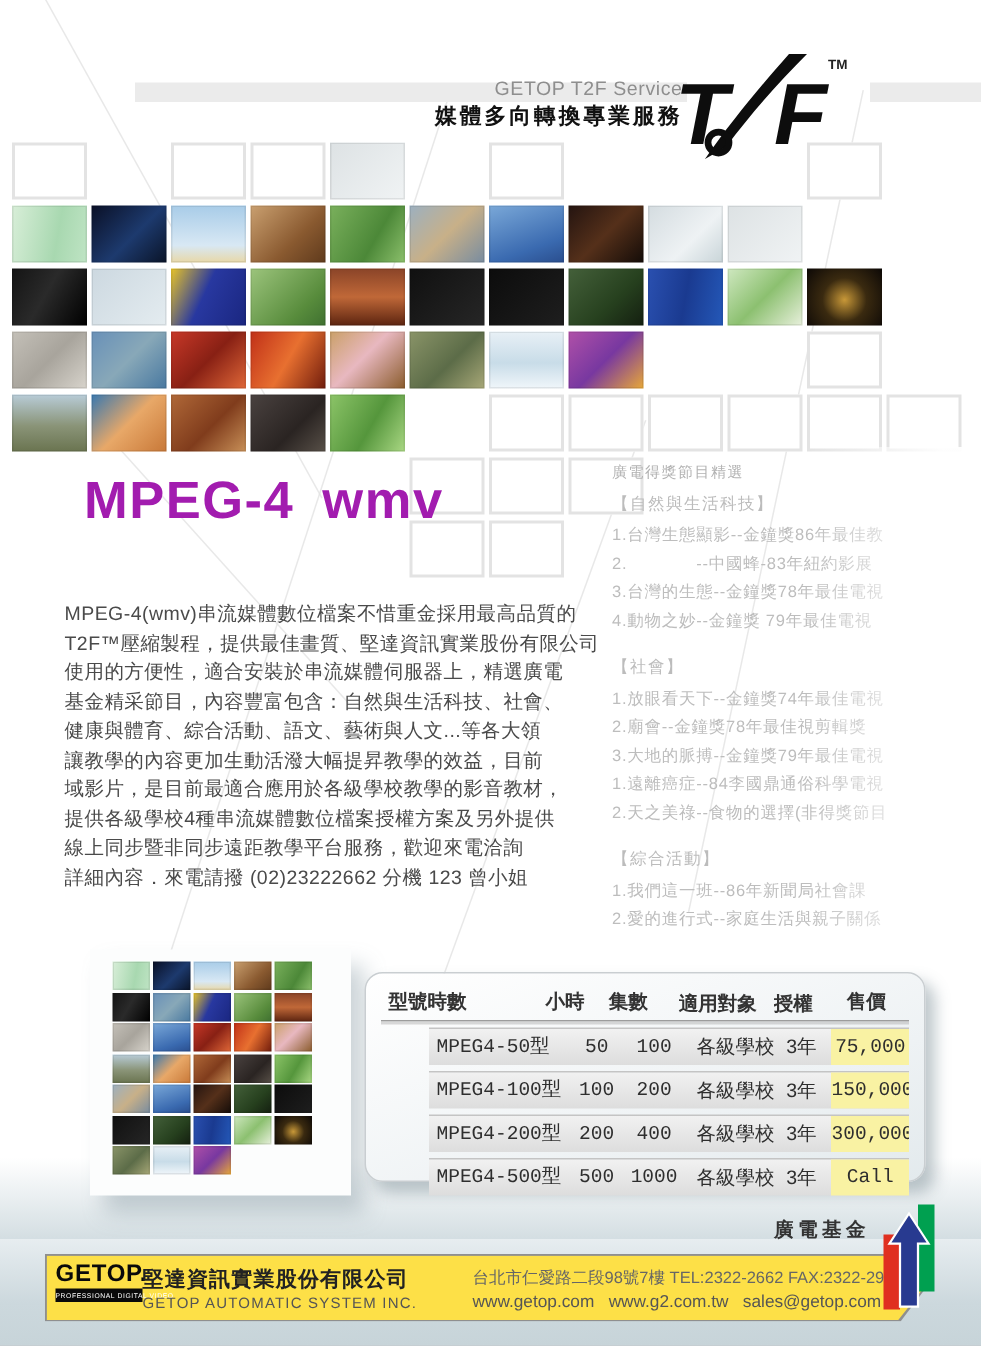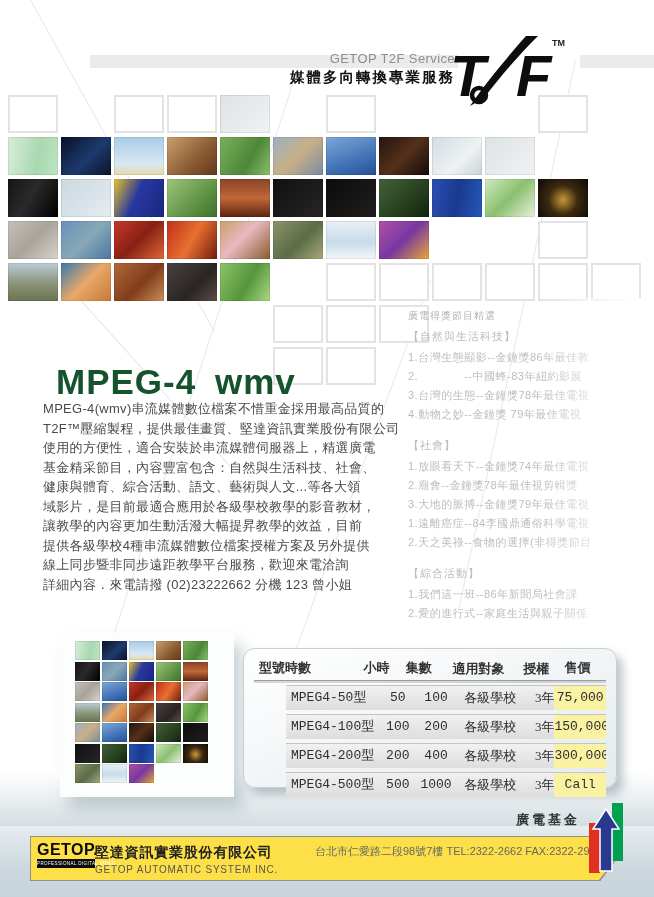--- a/index.html
+++ b/index.html
@@ -19,21 +19,21 @@
   
   #mosaic{left:8px;top:95px;width:640px;height:300px;z-index:2;}
   #mini{left:75px;top:641px;width:160px;height:150px;z-index:3;}
   #mini-card{left:60px;top:633px;width:174px;height:164px;background:#fcfdfd;
              box-shadow:9px 11px 14px rgba(125,145,155,.40);z-index:2;}
   .cell{position:absolute;box-sizing:border-box;}
   .cell-empty{background:#fff;border:2px solid #e3e3e3;}
   .cell-photo{box-shadow:inset 0 0 0 1px rgba(0,0,0,.08);}
   
   #title-block{left:56px;top:315px;z-index:5;}
-  #title-line1{font-size:35px;font-weight:bold;color:#14532d;letter-spacing:1px;word-spacing:8px;line-height:38px;margin-top:48px;}
+  #title-line1{font-size:35px;font-weight:bold;color:#a21caf;letter-spacing:1px;word-spacing:8px;line-height:38px;}
   #title-line2{font-size:26px;font-weight:bold;color:#3f3f3f;letter-spacing:.5px;line-height:30px;margin-top:1px;}
   #body-block{left:43px;top:399px;width:344px;z-index:5;}
   .body-line{font-size:13px;line-height:19.5px;color:#4a4a4a;letter-spacing:.3px;white-space:pre;}
   
   #awards{left:408px;top:306px;width:230px;z-index:3;}
   #awards-title{font-size:10px;color:#b2b2b2;letter-spacing:1px;line-height:19px;margin-bottom:2px;}
   .award-heading{font-size:11px;color:#bcbcbc;letter-spacing:1px;line-height:19px;margin:12px 0 2px 0;}
   .award-section:first-child .award-heading{margin-top:0;}
   .award-item{font-size:11px;color:#bdbdbd;letter-spacing:.5px;line-height:19px;white-space:pre;}
   #awards-fade{left:538px;top:298px;width:116px;height:332px;z-index:4;
@@ -47,21 +47,21 @@
      box-shadow:0 2px 0 rgba(170,170,170,.45);}
   #table-head .tcell{font-size:13px;font-weight:bold;color:#333;}
   .prow{display:flex;height:24px;align-items:center;margin-top:4px;border-top:1px solid #c4c4c4;
      background:linear-gradient(180deg,#f1f1f1,#dddddd);margin-left:32px;}
   .tcell{display:block;font-family:"Liberation Mono",monospace;font-size:13px;color:#2e2e2e;
      line-height:24px;height:24px;overflow:hidden;}
   .tcol0{width:100px;text-align:left;padding-left:5px;}
   .tcol1{width:40px;text-align:center;}
   .tcol2{width:46px;text-align:center;}
   .tcol3{width:76px;text-align:center;font-family:"Liberation Sans",sans-serif;}
-  .tcol4{width:34px;text-align:right;font-family:Liberation Serif, serif;}
+  .tcol4{width:34px;text-align:left;font-family:Liberation Sans, sans-serif;}
   .tcol5{width:58px;text-align:center;}
   .price-cell{background:#f9f2a3;}
   
   #pre-band{left:0;top:772px;width:654px;height:54px;z-index:0;
      background:linear-gradient(rgba(204,216,221,0),rgba(204,216,221,.85));}
   #footer-band{left:0;top:826px;width:654px;height:71px;z-index:1;
      background:linear-gradient(180deg,#e7edf0,#ccd8dd 60%,#c7d4d9);}
   #footer-box{left:30px;top:836px;width:588px;height:45px;background:#8f8f8f;z-index:6;
      clip-path:polygon(0 0,100% 0,100% 48%,97% 100%,0 100%);}
   #footer-box-inner{position:absolute;left:1px;top:1px;right:1px;bottom:1px;background:#fde047;
@@ -194,22 +194,22 @@
 
   <div id="title-block" class="abs">
     <div id="title-line1">MPEG-4 wmv</div>
   </div>
   <div id="body-block" class="abs">
       <div class="body-line">MPEG-4(wmv)串流媒體數位檔案不惜重金採用最高品質的</div>
       <div class="body-line">T2F™壓縮製程，提供最佳畫質、堅達資訊實業股份有限公司</div>
       <div class="body-line">使用的方便性，適合安裝於串流媒體伺服器上，精選廣電</div>
       <div class="body-line">基金精采節目，內容豐富包含：自然與生活科技、社會、</div>
       <div class="body-line">健康與體育、綜合活動、語文、藝術與人文...等各大領</div>
+      <div class="body-line">讓教學的內容更加生動活潑大幅提昇教學的效益，目前</div>
       <div class="body-line">域影片，是目前最適合應用於各級學校教學的影音教材，</div>
-      <div class="body-line">讓教學的內容更加生動活潑大幅提昇教學的效益，目前</div>
       <div class="body-line">提供各級學校4種串流媒體數位檔案授權方案及另外提供</div>
       <div class="body-line">線上同步暨非同步遠距教學平台服務，歡迎來電洽詢</div>
       <div class="body-line">詳細內容．來電請撥 (02)23222662 分機 123 曾小姐</div>
     </div>
 
   <div id="mini-card" class="abs"></div>
   <div id="mini" class="abs">
       <div class="cell cell-photo" style="left: 0px; top: 0px; width: 25px; height: 19px; background: linear-gradient(100deg, rgb(216, 238, 216) 0%, rgb(168, 216, 176) 60%, rgb(191, 228, 196) 100%);"></div>
       <div class="cell cell-photo" style="left: 27px; top: 0px; width: 25px; height: 19px; background: linear-gradient(135deg, rgb(10, 16, 38) 0%, rgb(29, 58, 110) 55%, rgb(10, 20, 40) 100%);"></div>
       <div class="cell cell-photo" style="left: 54px; top: 0px; width: 25px; height: 19px; background: linear-gradient(rgb(168, 204, 232) 0%, rgb(216, 232, 244) 70%, rgb(232, 216, 168) 100%);"></div>
@@ -293,20 +293,21 @@
   <div id="fund-label" class="abs">廣電基金</div>
   <div id="footer-box" class="abs">
     <div id="footer-box-inner">
       <div id="getop-logo">
         <div id="getop-logo-text">GETOP.</div>
         <div id="getop-logo-bar">PROFESSIONAL DIGITAL VIDEO</div>
       </div>
       <div id="company-zh">堅達資訊實業股份有限公司</div>
       <div id="company-en">GETOP AUTOMATIC SYSTEM INC.</div>
       <div id="address-line">台北市仁愛路二段98號7樓 TEL:2322-2662 FAX:2322-2995</div>
+      <div id="contact-line">www.getop.com   www.g2.com.tw   sales@getop.com</div>
     </div>
   </div>
   <div id="fund-logo" class="abs">
     <svg width="46" height="74" viewBox="0 0 46 74">
       <rect x="5" y="22" width="11" height="50" fill="#e03020"></rect>
       <rect x="28" y="2" width="11" height="58" fill="#00a050"></rect>
       <path d="M22 8 L35 28 L28 28 L28 70 L16 70 L16 28 L9 28 Z" fill="#283a90" stroke="#ffffff" stroke-width="1.5"></path>
     </svg>
   </div>
 

